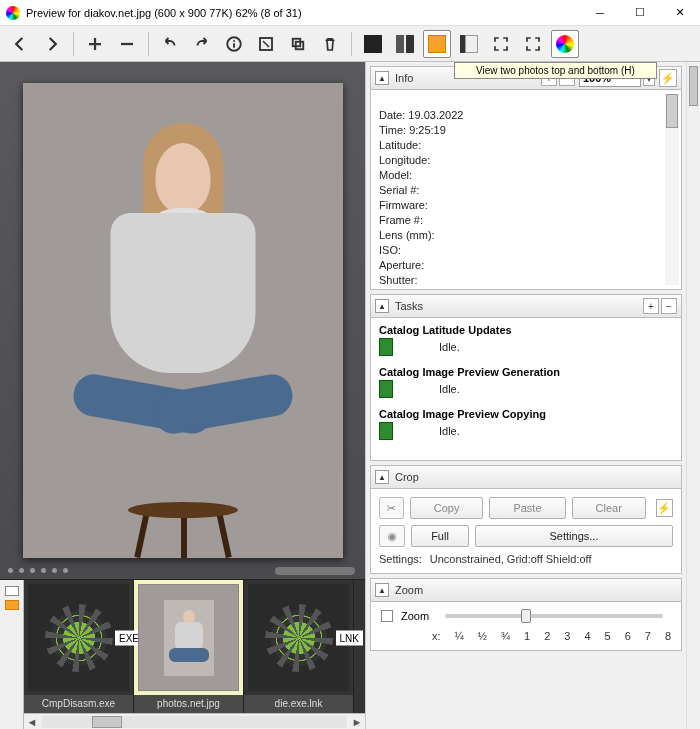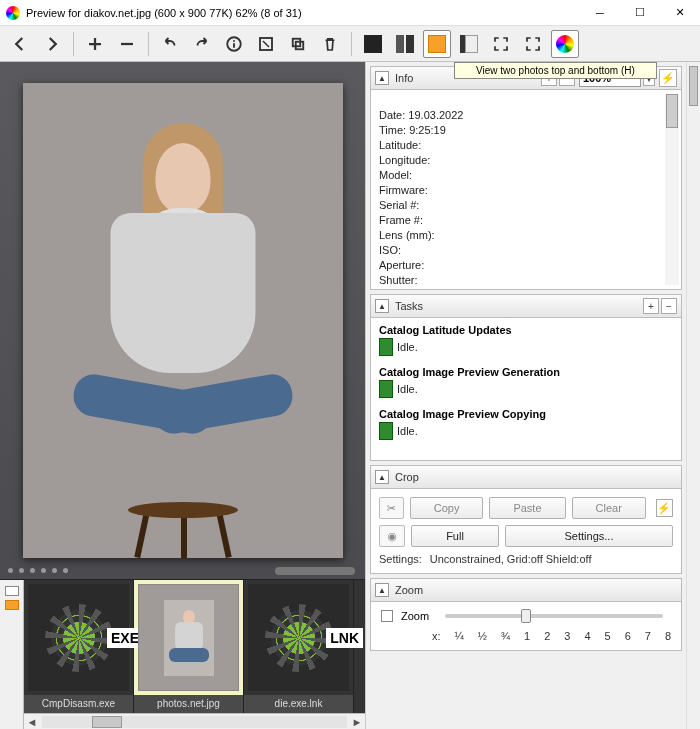--- a/index.html
+++ b/index.html
@@ -64,21 +64,21 @@
   .fs-side .ic.three{background:#f7a12a; border-color:#d07f00;}
   .filmstrip { flex:1; display:flex; flex-direction:column;}
   .fs-items { flex:1; display:flex; align-items:stretch; overflow:hidden; background:#333;}
   .fs-item { width:110px; display:flex; flex-direction:column; border-right:1px solid #222;}
   .fs-thumb { flex:1; display:flex; align-items:center; justify-content:center; margin:4px; background:#2a2a2a; position:relative;}
   .fs-item.selected { background:#f5f5c4;}
   .fs-item.selected .fs-thumb{ background:#fff; border:1px solid #888;}
   .gear{ width:56px; height:56px; border-radius:50%; background:radial-gradient(circle,#7bbf3a 0 40%, #333 41% 55%, #7bbf3a 56% 58%, #333 59%); position:relative;}
   .gear::before{content:"";position:absolute;inset:-6px;border-radius:50%;background:
     repeating-conic-gradient(#555 0 12deg, transparent 12deg 30deg);}
-  .ext-label{ position:absolute; right:-14px; top:50%; transform:translateY(-50%); background:#fff; color:#000; padding:2px 4px; font-weight:bold; font-size:14px;}
+  .ext-label{ position:absolute; right:-14px; top:50%; transform:translateY(-50%); background:#fff; color:#000; padding:2px 4px; font-weight:normal; font-size:10px;}
   .fs-caption { height:18px; background:#4a4a4a; color:#ddd; text-align:center; line-height:18px; font-size:10px; overflow:hidden;}
   .fs-scroll { height:16px; background:#f0f0f0; border-top:1px solid #bbb; display:flex; align-items:center;}
   .fs-scroll .arrow{width:16px;text-align:center;color:#555;}
   .fs-scroll .track{flex:1;height:12px;background:#e4e4e4;position:relative;margin:0 2px;}
   .fs-scroll .thumb{position:absolute;left:50px;width:30px;height:12px;background:#c8c8c8;border:1px solid #999;}
 
   
   .right-scroll { overflow-y:auto; flex:1; padding-right:14px;}
   .vscrollbar { position:absolute; right:0; top:0; bottom:0; width:14px; background:#f0f0f0; border-left:1px solid #ddd;}
   .vscrollbar .vthumb{ position:absolute; left:2px; right:2px; top:4px; height:40px; background:#c8c8c8; border:1px solid #999;}
@@ -91,21 +91,21 @@
   .flash-btn{ width:18px;height:18px;border:1px solid #aaa;background:#fff;margin-left:4px;display:flex;align-items:center;justify-content:center;}
 
   .panel-body { background:#fff; border:1px solid #bcbcbc; border-top:none; margin:0 4px; padding:18px 8px; position:relative;}
   .info-body { height:200px; overflow:hidden; line-height:15px; color:#222;}
   .info-body .vs{position:absolute;right:2px;top:4px;bottom:4px;width:14px;background:#f4f4f4;}
   .info-body .vs .t{position:absolute;left:1px;right:1px;top:0;height:34px;background:#cdcdcd;border:1px solid #999;}
 
   .tasks-body { padding:6px 8px 10px; }
   .task { margin-bottom:10px;}
   .task-title{ font-weight:bold; color:#000; margin-bottom:2px;}
-  .task-row{ display:flex; align-items:center;}
+  .task-row{ display:flex; align-items:center;gap:42px;}
   .task-bar{ width:14px; height:18px; background:#2e8b2e; border:1px solid #0a5a0a; margin-right:4px;}
   .task-status{ color:#222;}
 
   .crop-body { padding:8px;}
   .crop-row{ display:flex; align-items:center; gap:6px; margin-bottom:6px;}
   .crop-row .icon-box{ width:26px;height:22px;border:1px solid #bbb;background:#f8f8f8;display:flex;align-items:center;justify-content:center;color:#888;border-radius:2px;}
   .crop-btn{ height:22px; border:1px solid #b0b0b0; background:linear-gradient(#fdfdfd,#ececec); border-radius:2px; color:#888; padding:0 23px; display:flex;align-items:center;justify-content:center;}
   .crop-btn.enabled{ color:#222;}
   .crop-info{ color:#333; margin-top:4px;}
   .crop-info b{ font-weight:normal; margin-right:8px;}
@@ -309,22 +309,22 @@
         <input class="zoom-input" value="100%" style="">
         <div class="ph-btn" style="width:12px">▾</div>
         <div class="flash-btn">⚡</div>
       </div>
       <div class="panel-body info-body">
         <div><span>Date:</span> <span>19.03.2022</span></div>
         <div><span>Time:</span> <span>9:25:19</span></div>
         <div>Latitude:</div>
         <div>Longitude:</div>
         <div>Model:</div>
+        <div>Serial #:</div>
         <div>Firmware:</div>
-        <div>Serial #:</div>
         <div>Frame #:</div>
         <div>Lens (mm):</div>
         <div>ISO:</div>
         <div>Aperture:</div>
         <div>Shutter:</div>
         <div>Exp. Comp.:</div>
 
         <div class="vs">
             <div class="t"></div>
           </div>
@@ -367,21 +367,21 @@
       <div class="panel-body crop-body">
         <div class="crop-row">
           <div class="icon-box">✂</div>
           <div class="crop-btn" style="flex:1">Copy</div>
           <div class="crop-btn" style="flex:1">Paste</div>
           <div class="crop-btn" style="flex:1">Clear</div>
           <div class="flash-btn">⚡</div>
         </div>
         <div class="crop-row">
           <div class="icon-box">◉</div>
-          <div class="crop-btn enabled" style="width:88px">Full</div>
+          <div class="crop-btn enabled" style="width:58px">Full</div>
           <div class="crop-btn enabled" style="flex:1">Settings...</div>
         </div>
         <div class="crop-info">
           <b>Settings:</b><span>Unconstrained, Grid:off Shield:off</span>
         </div>
       </div>
 
       <div class="panel-header">
         <div class="collapse-btn">▲</div>
         <div class="ph-title">Zoom</div>

